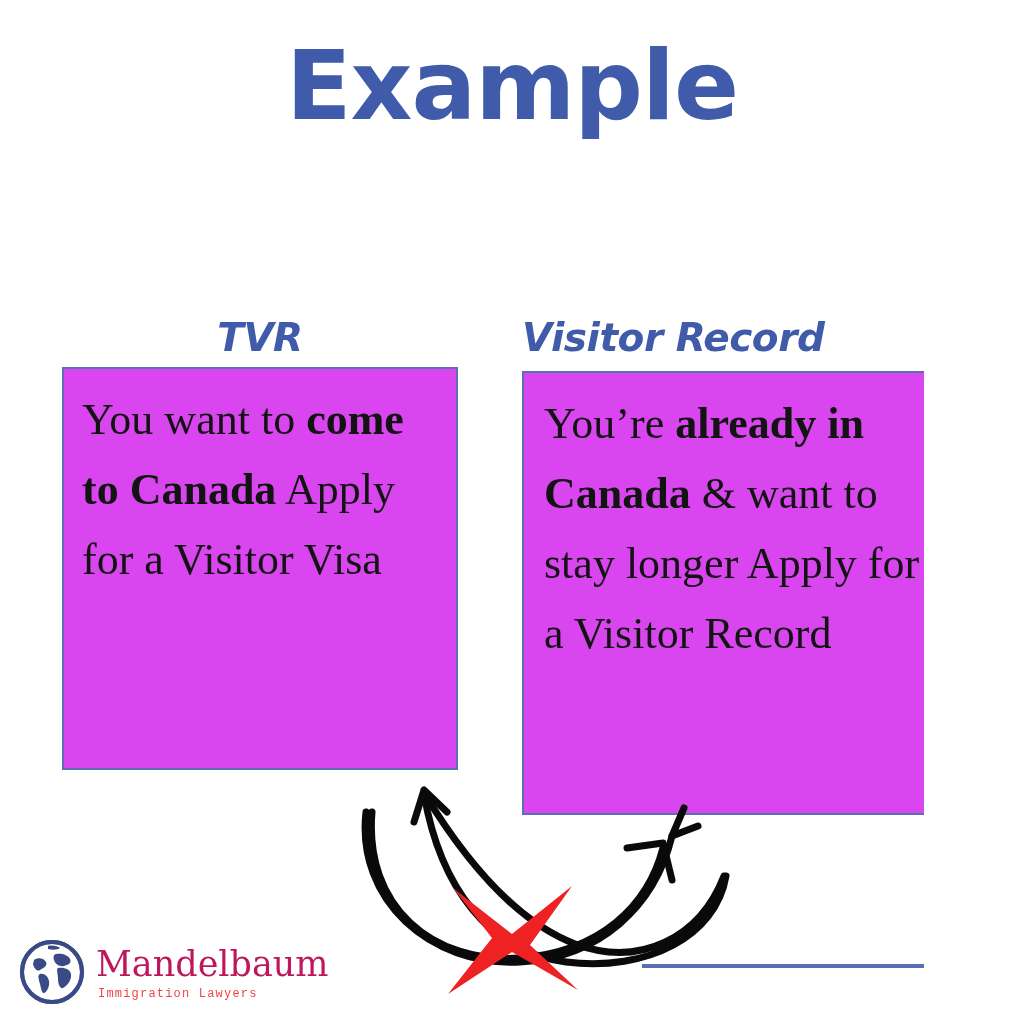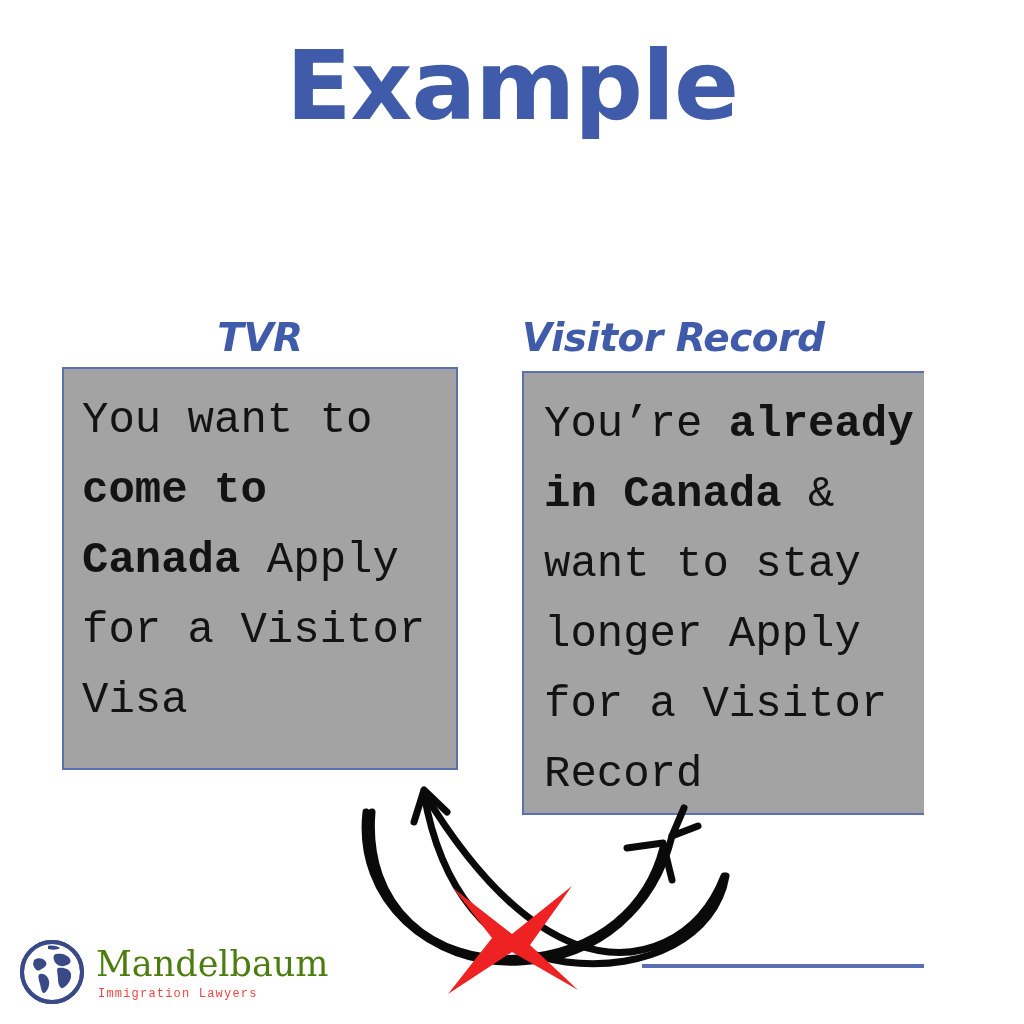--- a/index.html
+++ b/index.html
@@ -55,24 +55,24 @@
     left: 522px;
     top: 315px;
     width: 446px;
     text-align: left;
   }
 
   
   .scenario-box {
     position: absolute;
     border: 2px solid #5A6FB4;
-    background: #a3a3a3;
+    background: #d946ef;
     box-sizing: border-box;
     color: #131313;
-    font-family: Liberation Mono, monospace;
+    font-family: Liberation Serif, serif;
     font-weight: normal;
     font-size: 44px;
     line-height: 70px;
   }
   #box-tvr {
     left: 62px;
     top: 367px;
     width: 396px;
     height: 403px;
     padding: 16px 18px 0 18px;
@@ -110,21 +110,21 @@
   #logo-globe { display: block; }
   #logo-text {
     display: flex;
     flex-direction: column;
     justify-content: center;
     padding-top: 2px;
   }
   #logo-name {
     font-family: "DejaVu Serif", serif;
     font-size: 35px;
-    color: #4d7c0f;
+    color: #be185d;
     line-height: 1.0;
     letter-spacing: 0px;
     text-align: right;
   }
   #logo-tagline {
     font-family: Liberation Mono, monospace;
     font-size: 12px;
     color: #ef4444;
     line-height: 1.0;
     letter-spacing: 1.2px;

